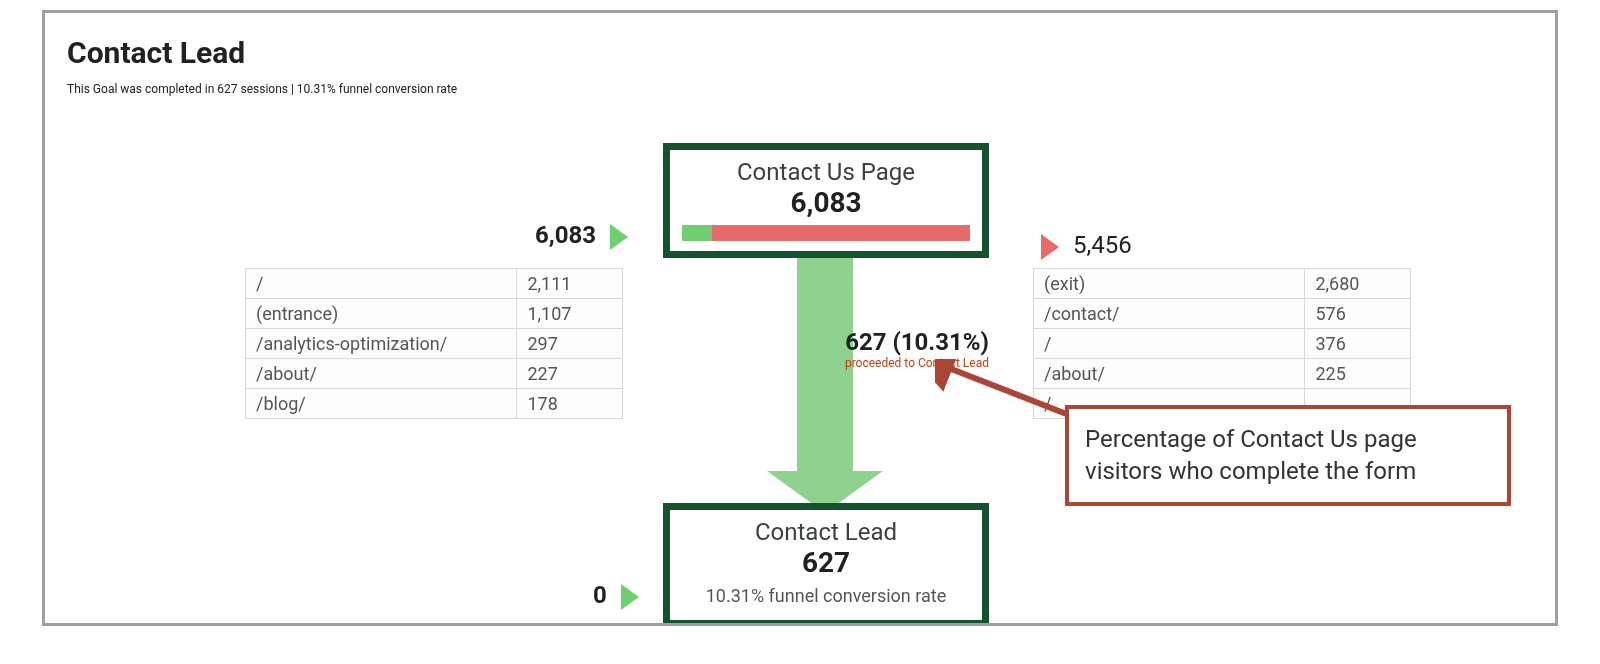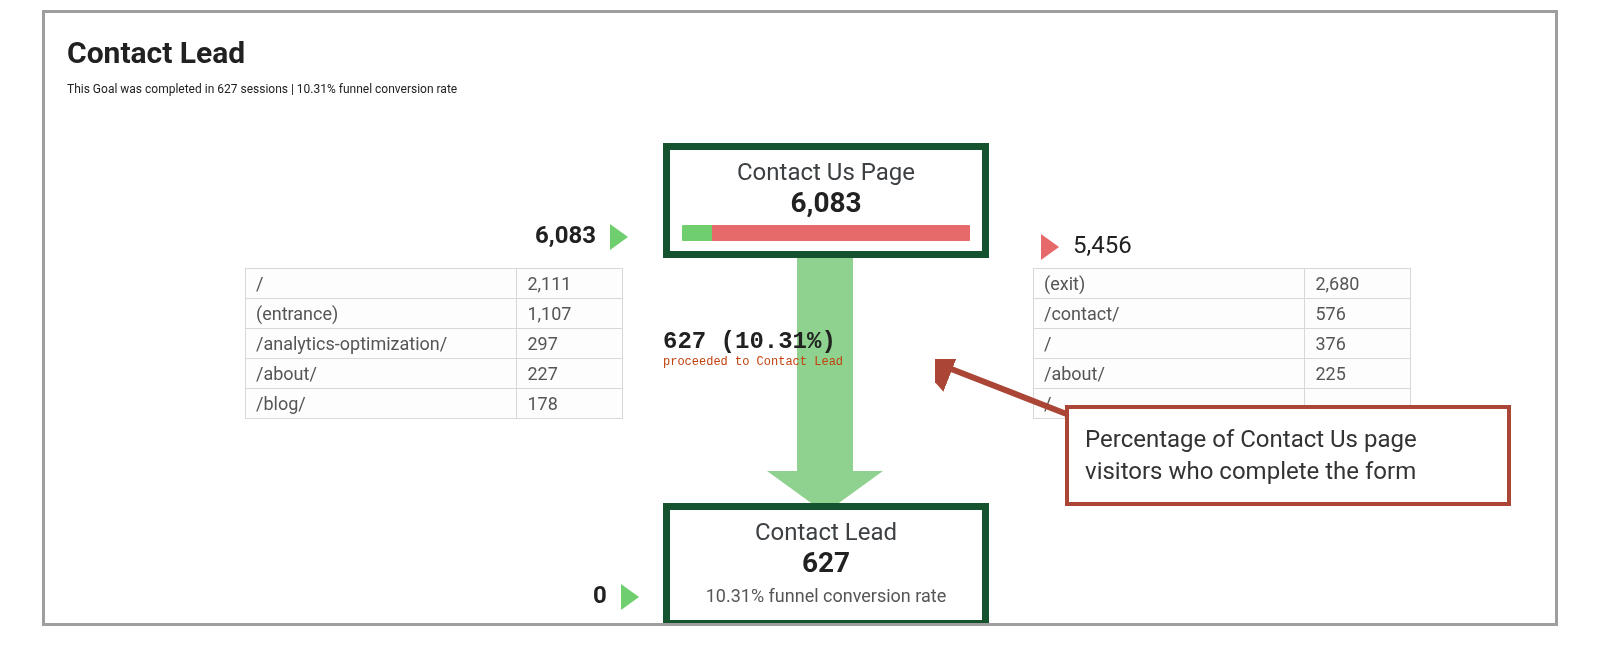--- a/index.html
+++ b/index.html
@@ -110,22 +110,21 @@
   }
   table.src td:first-child { width: 72%; }
   table.src td:last-child  { text-align: left; }
 
   
   .proceed {
     position: absolute;
     left: 618px;
     top: 195px;
     width: 326px;
-    text-align: left;
-    font-family: Liberation Mono, monospace;
+    text-align: right;
   }
   .proceed .num {
     font-size: 24px;
     font-weight: 700;
   }
   .proceed .txt {
     font-size: 12px;
     color: #c2410c;
   }
 

